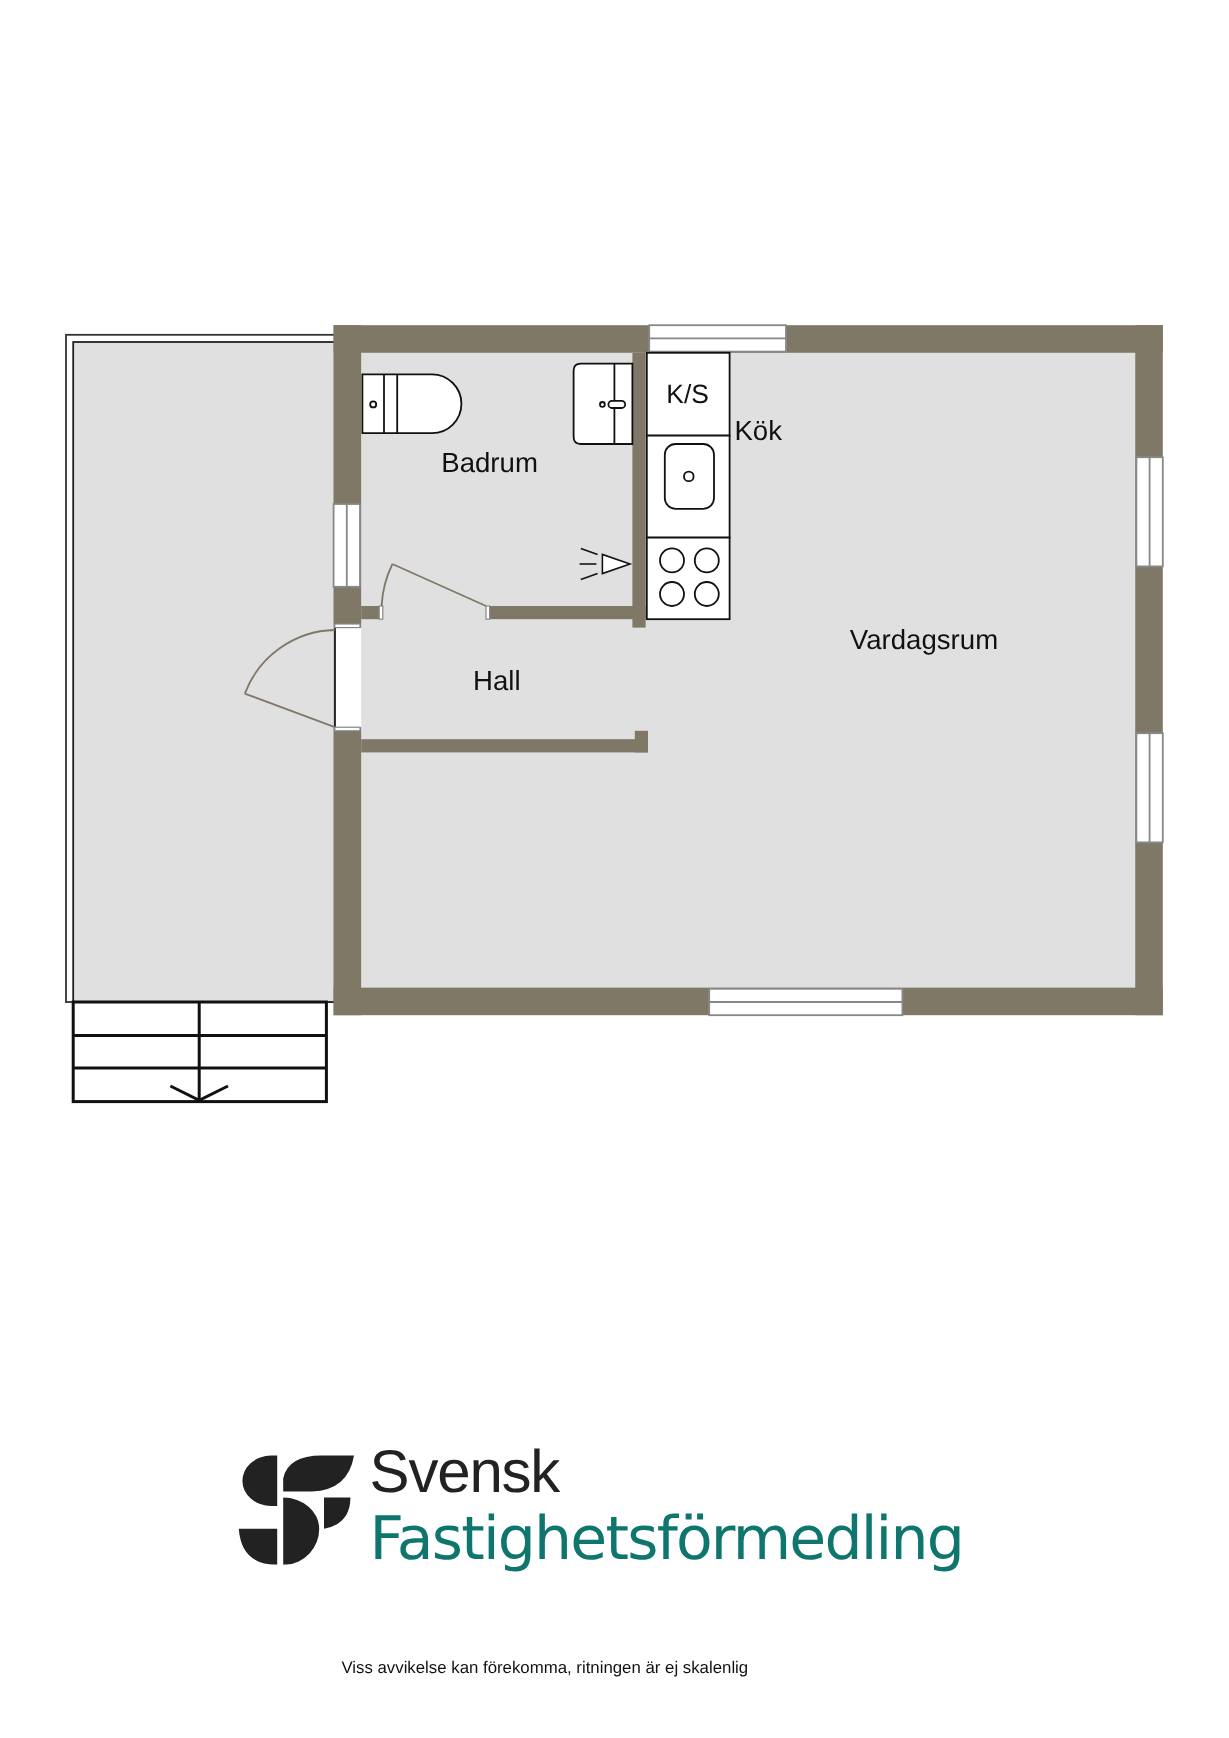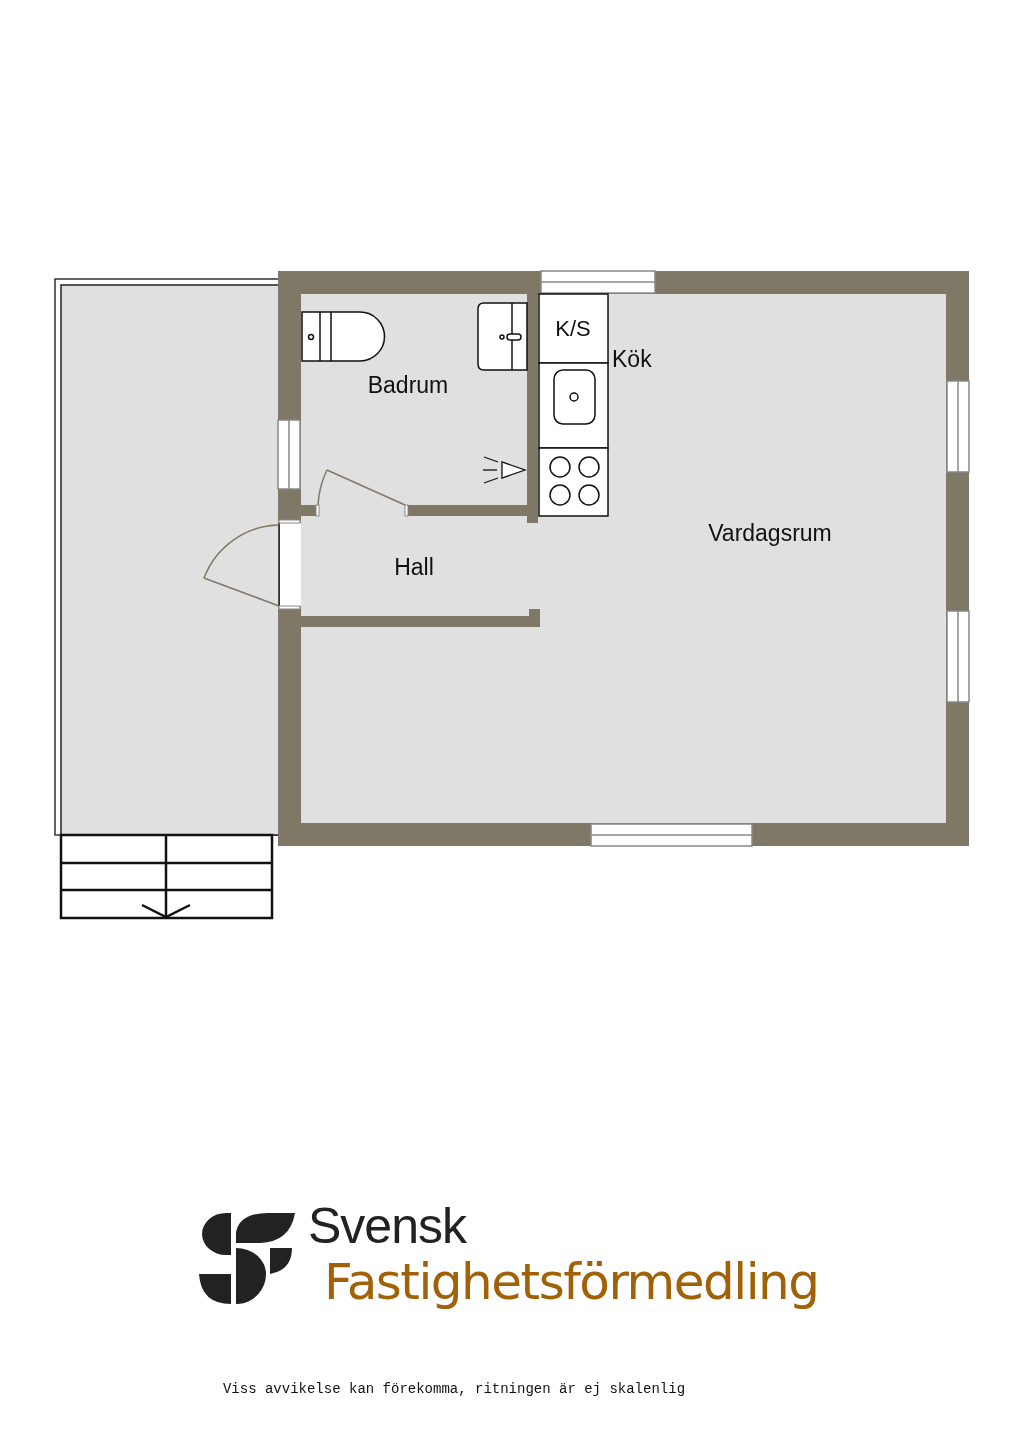--- a/index.html
+++ b/index.html
@@ -2,22 +2,22 @@
 <html><head>
 <meta charset="utf-8">
 <style>
   html, body { margin:0; padding:0; background:#ffffff; }
   body { width:1024px; height:1448px; position:relative; overflow:hidden; font-family:"Liberation Sans", sans-serif; }
   #plan { position:absolute; left:0; top:0; }
   .room-label { font-family:"Liberation Sans", sans-serif; font-size:23px; fill:#111; }
   .ks-label { font-family:"Liberation Sans", sans-serif; font-size:22px; fill:#111; }
   .brand-mark { position:absolute; left:198px; top:1210px; width:98px; height:94px; }
   .brand-line1 { position:absolute; left:308px; top:1198px; font-family:Liberation Sans, sans-serif; font-size:50px; color:#222; letter-spacing:-1px; line-height:56px; }
-  .brand-line2 { position:absolute; left:324px; top:1254px; font-family:"DejaVu Sans", sans-serif; font-size:50px; color:#a16207; letter-spacing:-1.5px; line-height:56px; }
-  .disclaimer { position:absolute; left:0; width:908px; top:1381px; text-align:center; font-family:Liberation Mono, monospace; font-size:14px; color:#111; }
+  .brand-line2 { position:absolute; left:308px; top:1254px; font-family:"DejaVu Sans", sans-serif; font-size:50px; color:#0f766e; letter-spacing:-1.5px; line-height:56px; }
+  .disclaimer { position:absolute; left:0; width:908px; top:1381px; text-align:center; font-family:Liberation Sans, sans-serif; font-size:14px; color:#111; }
 </style>
 </head>
 <body>
 
 <svg id="plan" width="1024" height="1448" viewBox="0 0 1024 1448" xmlns="http://www.w3.org/2000/svg">
 
   <g>
     <rect x="55" y="279" width="224" height="556" fill="#ffffff" stroke="#333" stroke-width="1.5"></rect>
     <rect x="61" y="285" width="218" height="550" fill="#e0e0e0" stroke="#222" stroke-width="1.5"></rect>
   </g>

